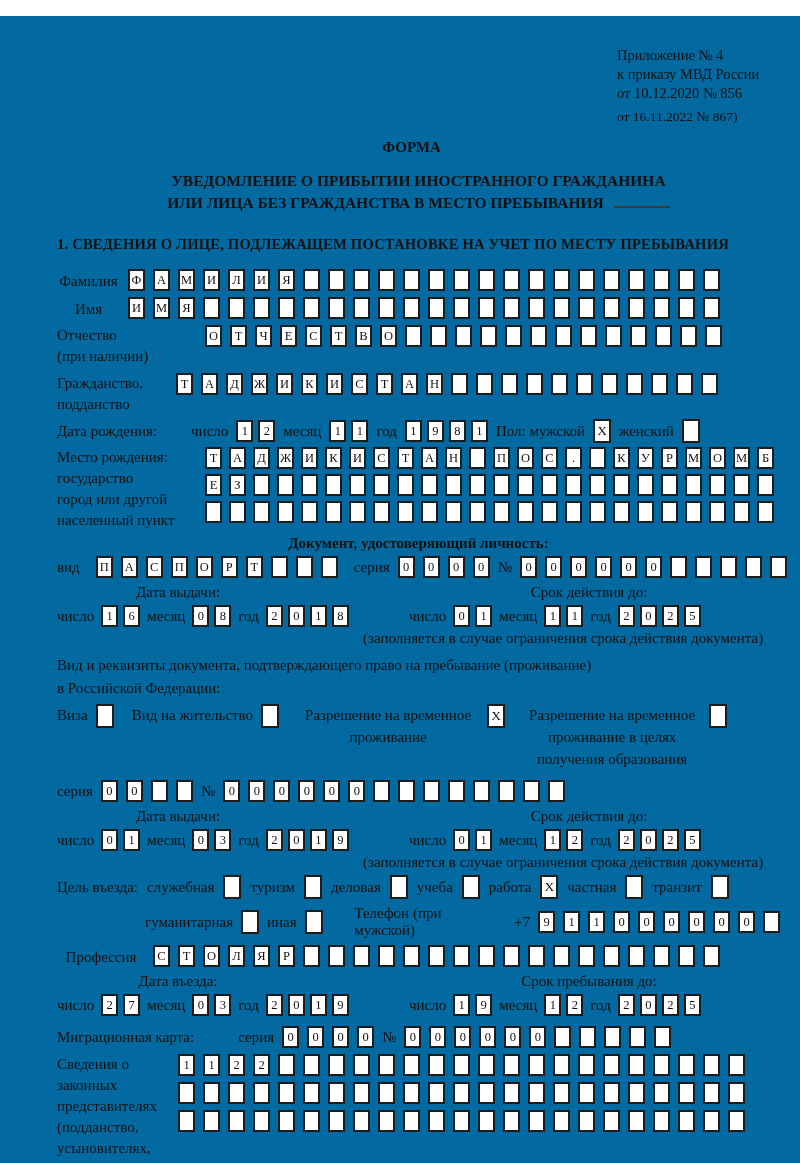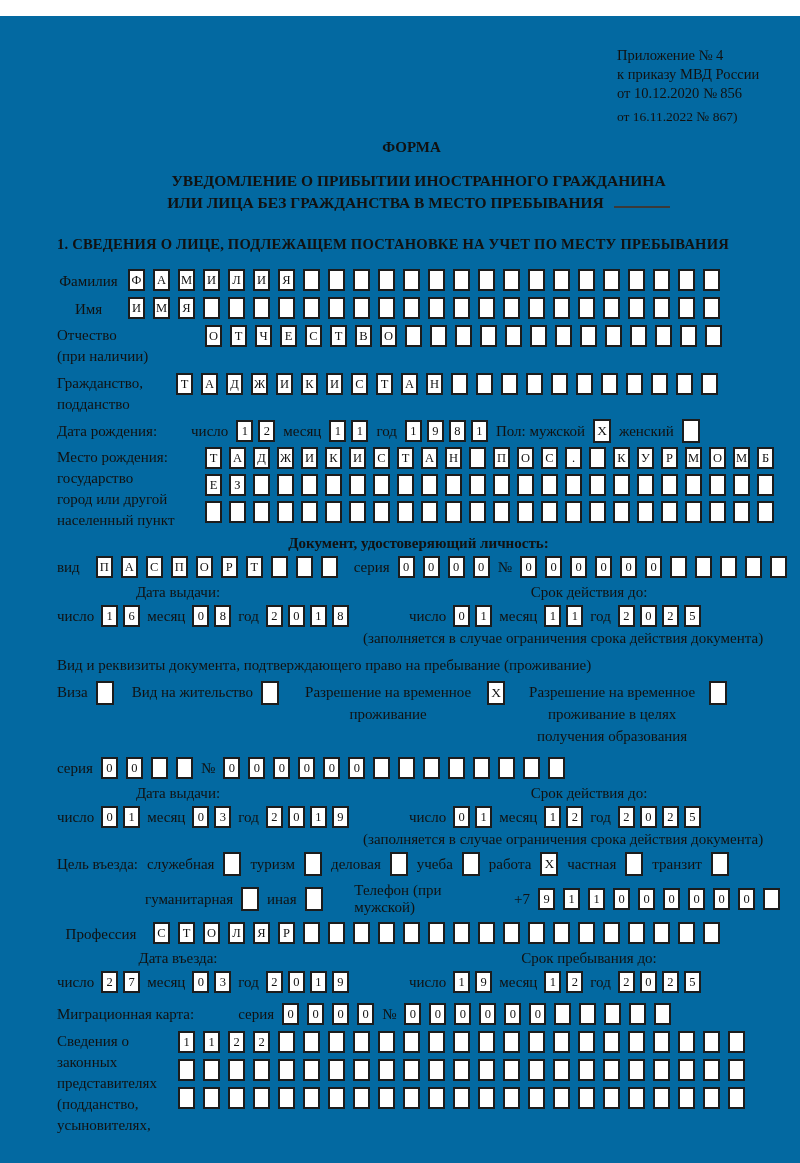--- a/index.html
+++ b/index.html
@@ -414,20 +414,21 @@
             <span class="cbox">0</span>
             <span class="cbox">2</span>
             <span class="cbox">5</span>
           </span>
       </div>
       <div class="footnote fn-right">(заполняется в случае ограничения срока действия документа)</div>
     </div>
   </div>
 
   <div class="intro">Вид и реквизиты документа, подтверждающего право на пребывание (проживание)</div>
+  <div class="intro" style="margin-top:0">в Российской Федерации:</div>
 
   <div class="opts-row">
     <div class="opt">
       <span class="txt">Виза</span>
       <span class="checkbox"></span>
     </div>
     <div class="opt">
       <span class="txt">Вид на жительство</span>
       <span class="checkbox"></span>
     </div>

